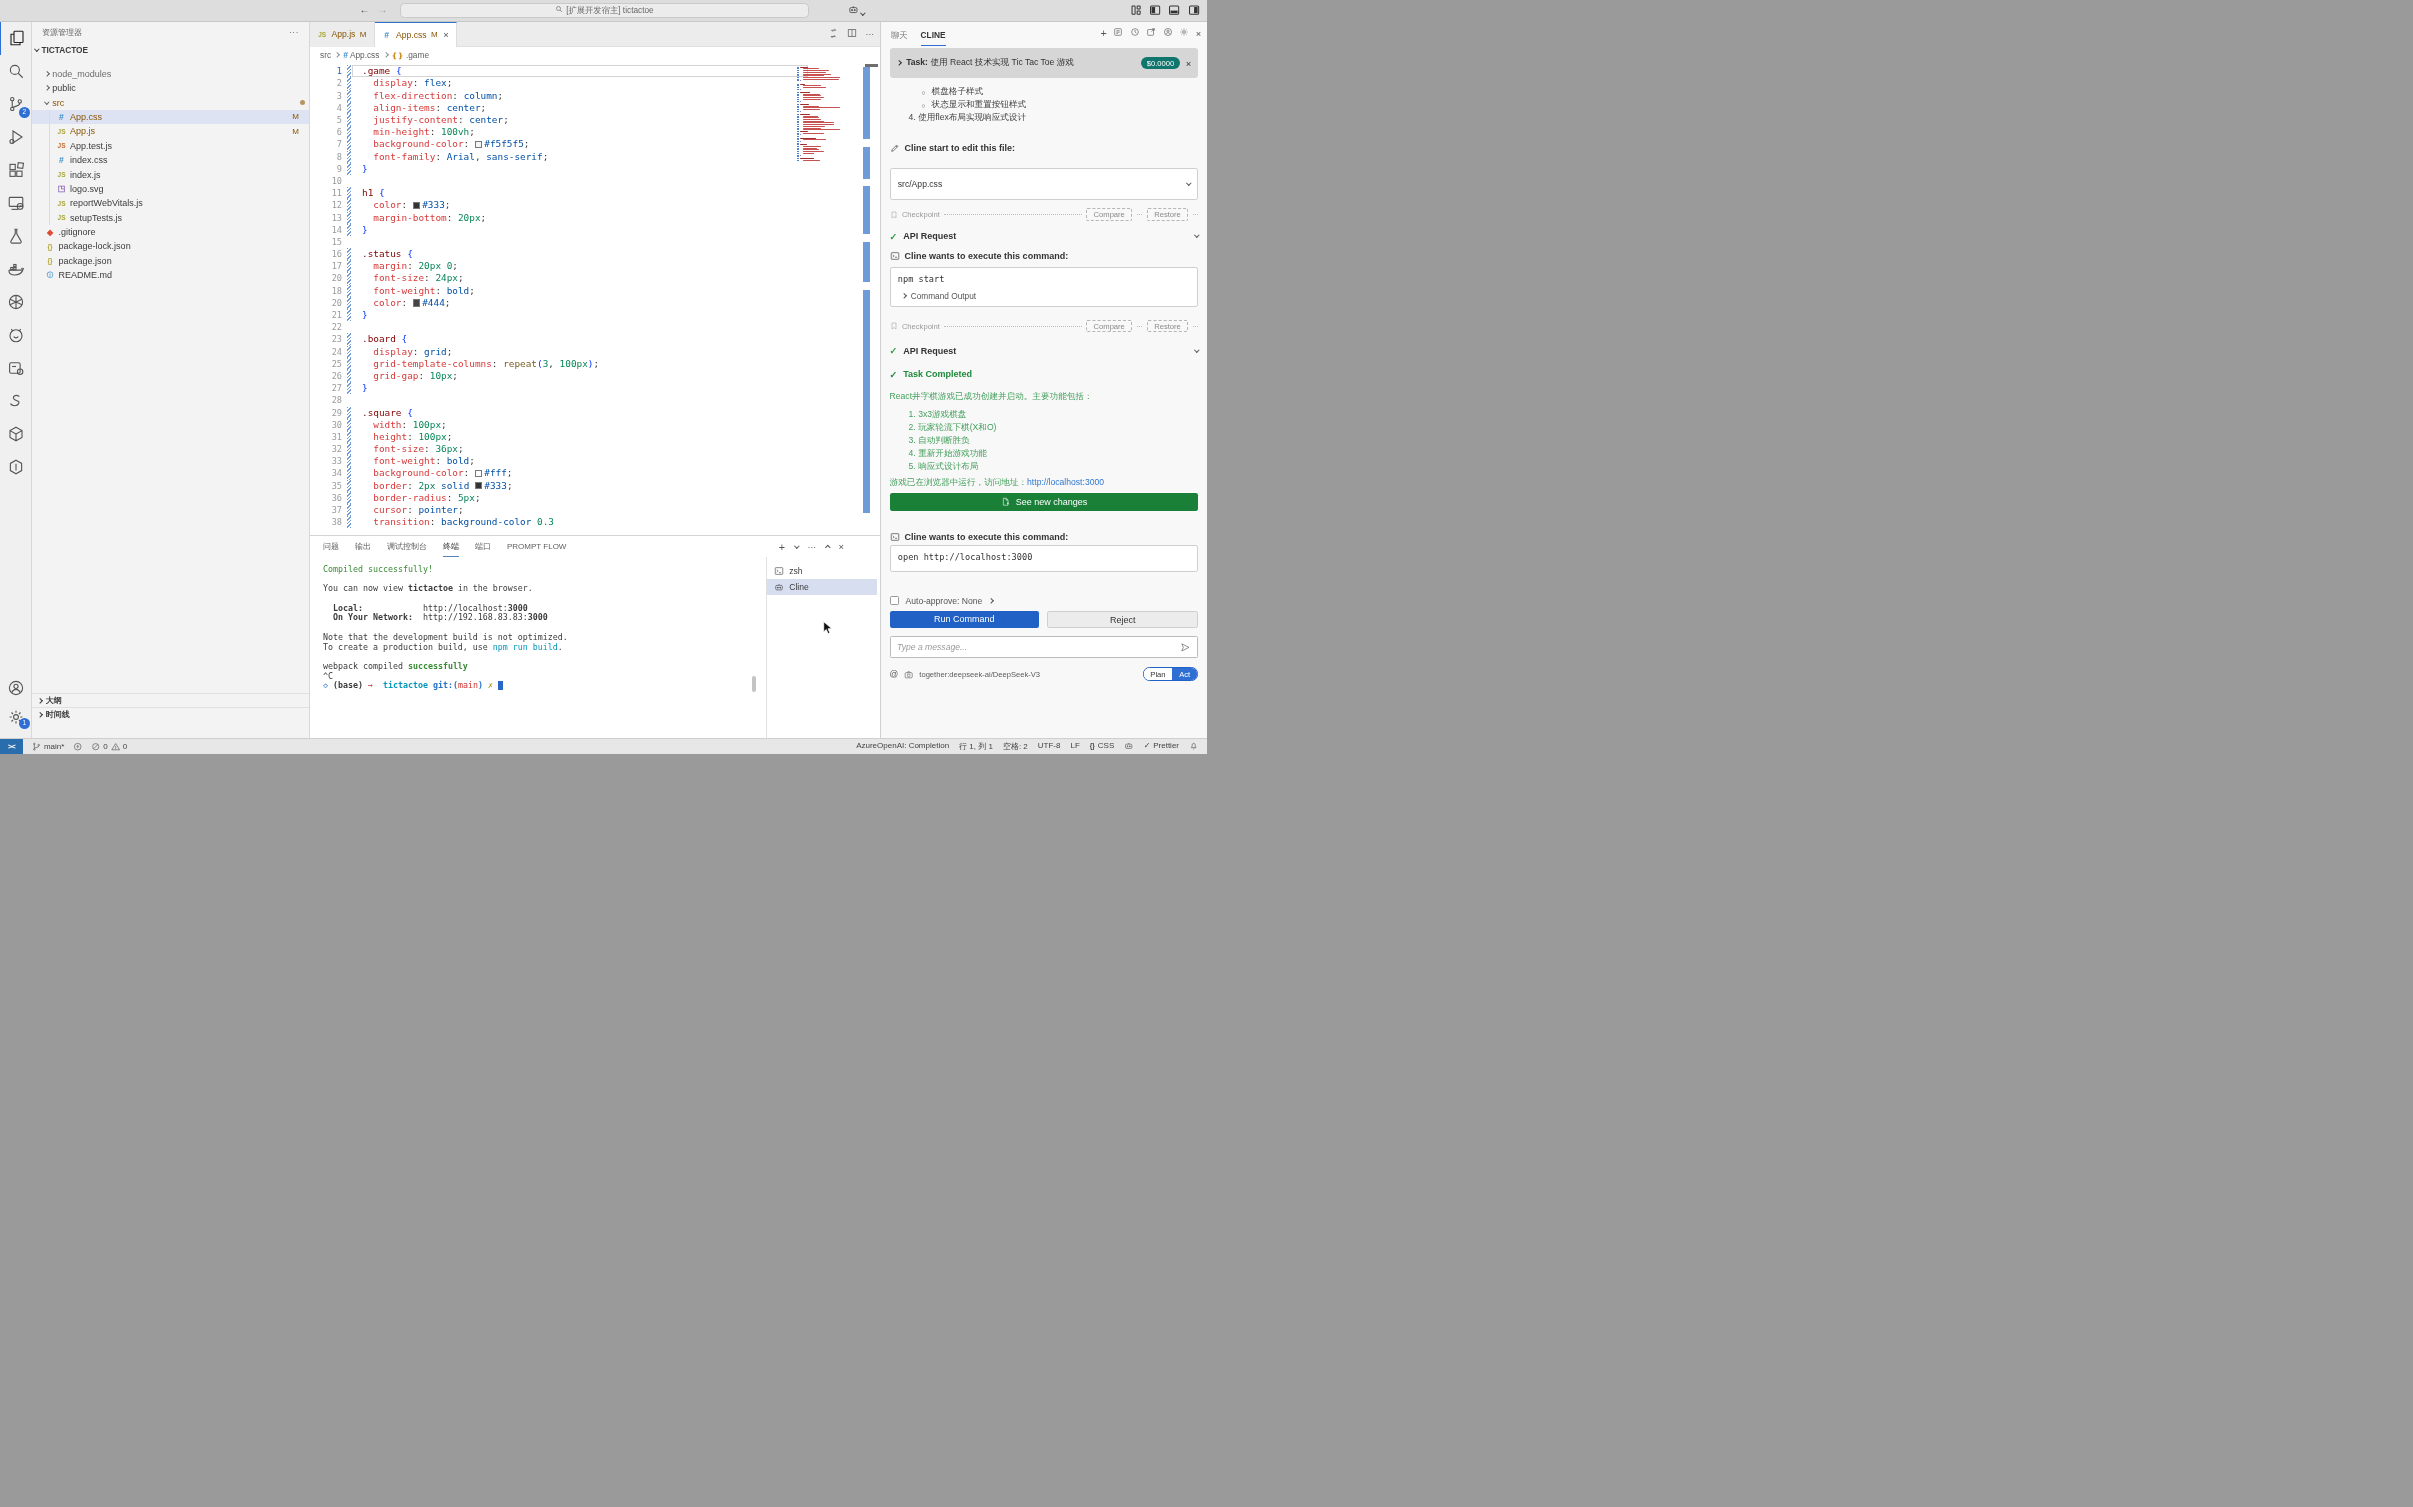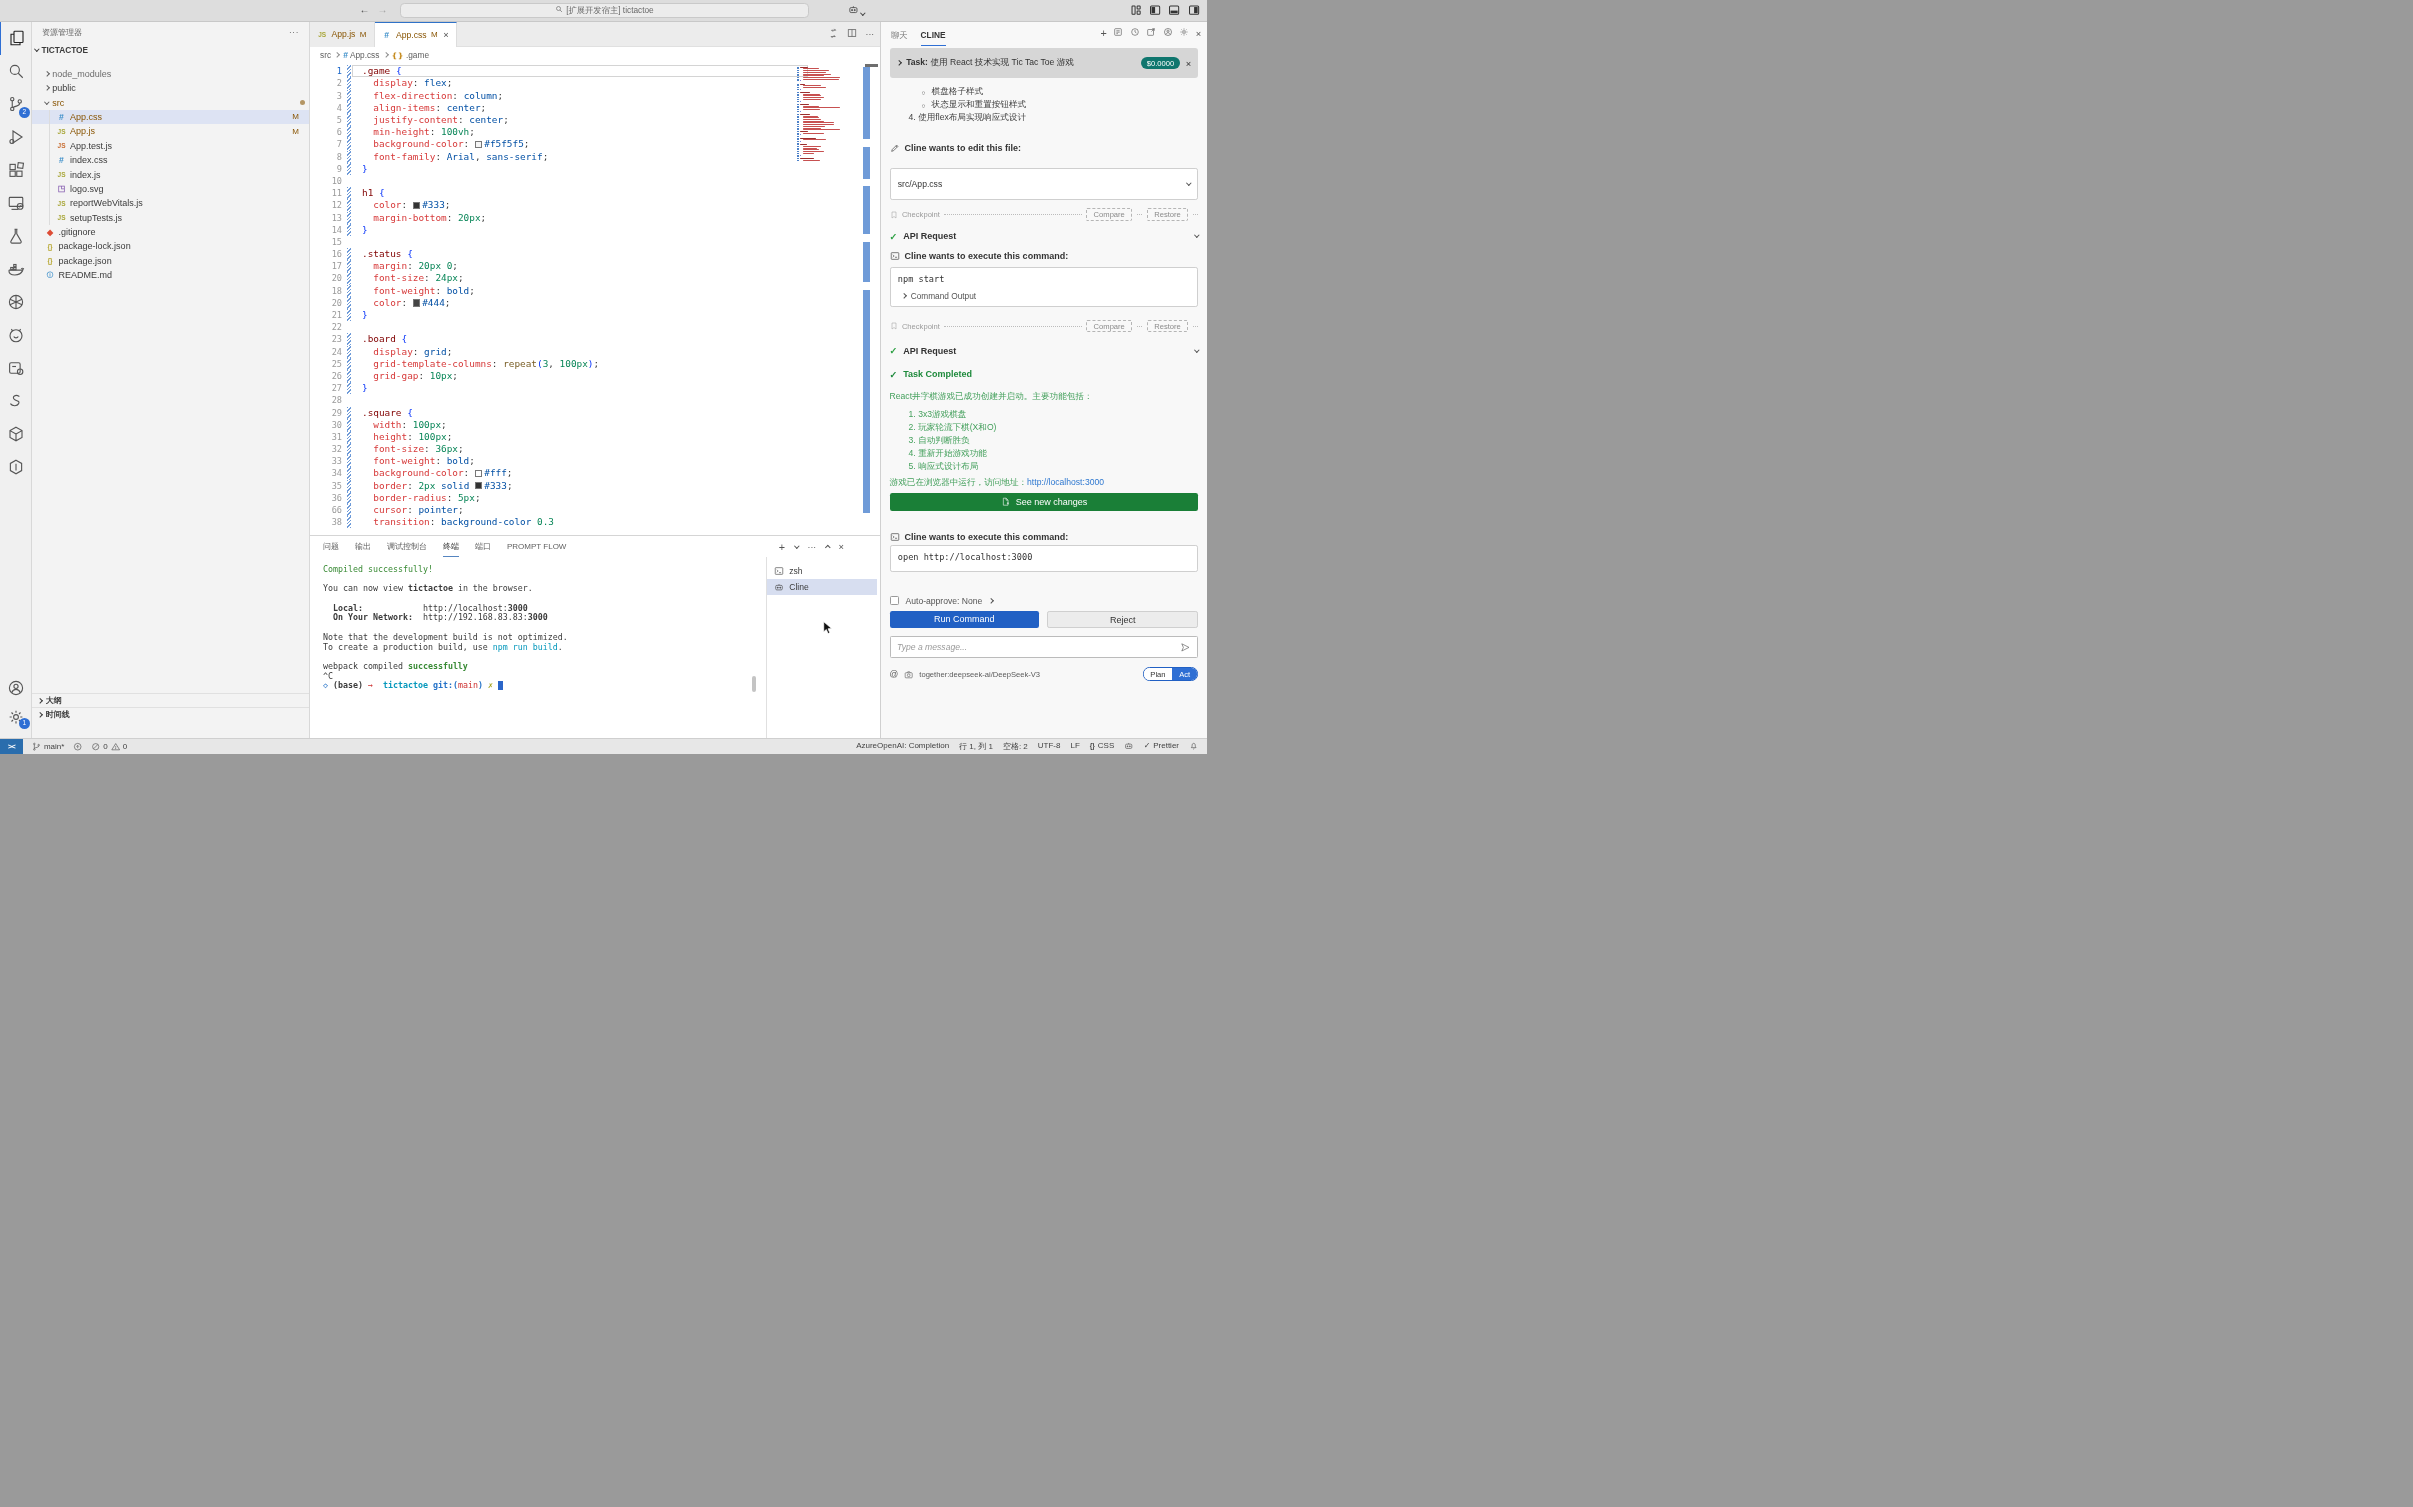--- a/index.html
+++ b/index.html
@@ -484,21 +484,21 @@
           <div class="cl"><span class="num">27</span><span class="hatch"></span><span class="src"><span class="tk-b">}</span></span></div>
           <div class="cl"><span class="num">28</span><span class="src"></span></div>
           <div class="cl"><span class="num">29</span><span class="hatch"></span><span class="src"><span class="tk-s">.square</span><span class="tk-x"> </span><span class="tk-b">{</span></span></div>
           <div class="cl"><span class="num">30</span><span class="hatch"></span><span class="src"><span class="tk-x">  </span><span class="tk-p">width</span><span class="tk-x">: </span><span class="tk-n">100px</span><span class="tk-x">;</span></span></div>
           <div class="cl"><span class="num">31</span><span class="hatch"></span><span class="src"><span class="tk-x">  </span><span class="tk-p">height</span><span class="tk-x">: </span><span class="tk-n">100px</span><span class="tk-x">;</span></span></div>
           <div class="cl"><span class="num">32</span><span class="hatch"></span><span class="src"><span class="tk-x">  </span><span class="tk-p">font-size</span><span class="tk-x">: </span><span class="tk-n">36px</span><span class="tk-x">;</span></span></div>
           <div class="cl"><span class="num">33</span><span class="hatch"></span><span class="src"><span class="tk-x">  </span><span class="tk-p">font-weight</span><span class="tk-x">: </span><span class="tk-v">bold</span><span class="tk-x">;</span></span></div>
           <div class="cl"><span class="num">34</span><span class="hatch"></span><span class="src"><span class="tk-x">  </span><span class="tk-p">background-color</span><span class="tk-x">: </span><span class="swatch" style="background:#fff"></span><span class="tk-v">#fff</span><span class="tk-x">;</span></span></div>
           <div class="cl"><span class="num">35</span><span class="hatch"></span><span class="src"><span class="tk-x">  </span><span class="tk-p">border</span><span class="tk-x">: </span><span class="tk-n">2px</span><span class="tk-x"> </span><span class="tk-v">solid</span><span class="tk-x"> </span><span class="swatch" style="background:#333"></span><span class="tk-v">#333</span><span class="tk-x">;</span></span></div>
           <div class="cl"><span class="num">36</span><span class="hatch"></span><span class="src"><span class="tk-x">  </span><span class="tk-p">border-radius</span><span class="tk-x">: </span><span class="tk-n">5px</span><span class="tk-x">;</span></span></div>
-          <div class="cl"><span class="num">66</span><span class="hatch"></span><span class="src"><span class="tk-x">  </span><span class="tk-p">cursor</span><span class="tk-x">: </span><span class="tk-v">pointer</span><span class="tk-x">;</span></span></div>
+          <div class="cl"><span class="num">37</span><span class="hatch"></span><span class="src"><span class="tk-x">  </span><span class="tk-p">cursor</span><span class="tk-x">: </span><span class="tk-v">pointer</span><span class="tk-x">;</span></span></div>
           <div class="cl"><span class="num">38</span><span class="hatch"></span><span class="src"><span class="tk-x">  </span><span class="tk-p">transition</span><span class="tk-x">: </span><span class="tk-v">background-color</span><span class="tk-x"> </span><span class="tk-n">0.3</span></span></div>
         </div>
       <div class="minimap" id="minimap">
           <div class="mm-line">
             <div class="mm-bar" style="left: 0px; width: 8px; background: rgb(156, 47, 47);"></div>
             <div class="mm-chg"></div>
           </div>
           <div class="mm-line">
             <div class="mm-bar" style="left: 2.9px; width: 16px; background: rgb(199, 80, 80);"></div>
             <div class="mm-chg"></div>
@@ -799,21 +799,21 @@
       <div class="bullets" id="cl-bullets">
           <div class="bi">棋盘格子样式</div>
           <div class="bi">状态显示和重置按钮样式</div>
           <div class="bn">4. 使用flex布局实现响应式设计</div>
         </div>
 
       <div class="rp-h" style="margin-top:19px">
         <svg viewBox="0 0 24 24">
             <path d="M4 20l1.5-4.5L16 5l3 3L8.5 18.5 4 20z M14 7l3 3"></path>
           </svg>
-        <span>Cline wants to edit this file:</span>
+        <span>Cline start to edit this file:</span>
       </div>
       <div class="filebox">
         <span>src/App.css</span>
           <span class="cv down"></span>
       </div>
 
       <div class="checkpoint" style="margin-top:8.6px">
         <svg viewBox="0 0 24 24">
             <path d="M6 3h12v18l-6-4.5L6 21z"></path>
           </svg>

